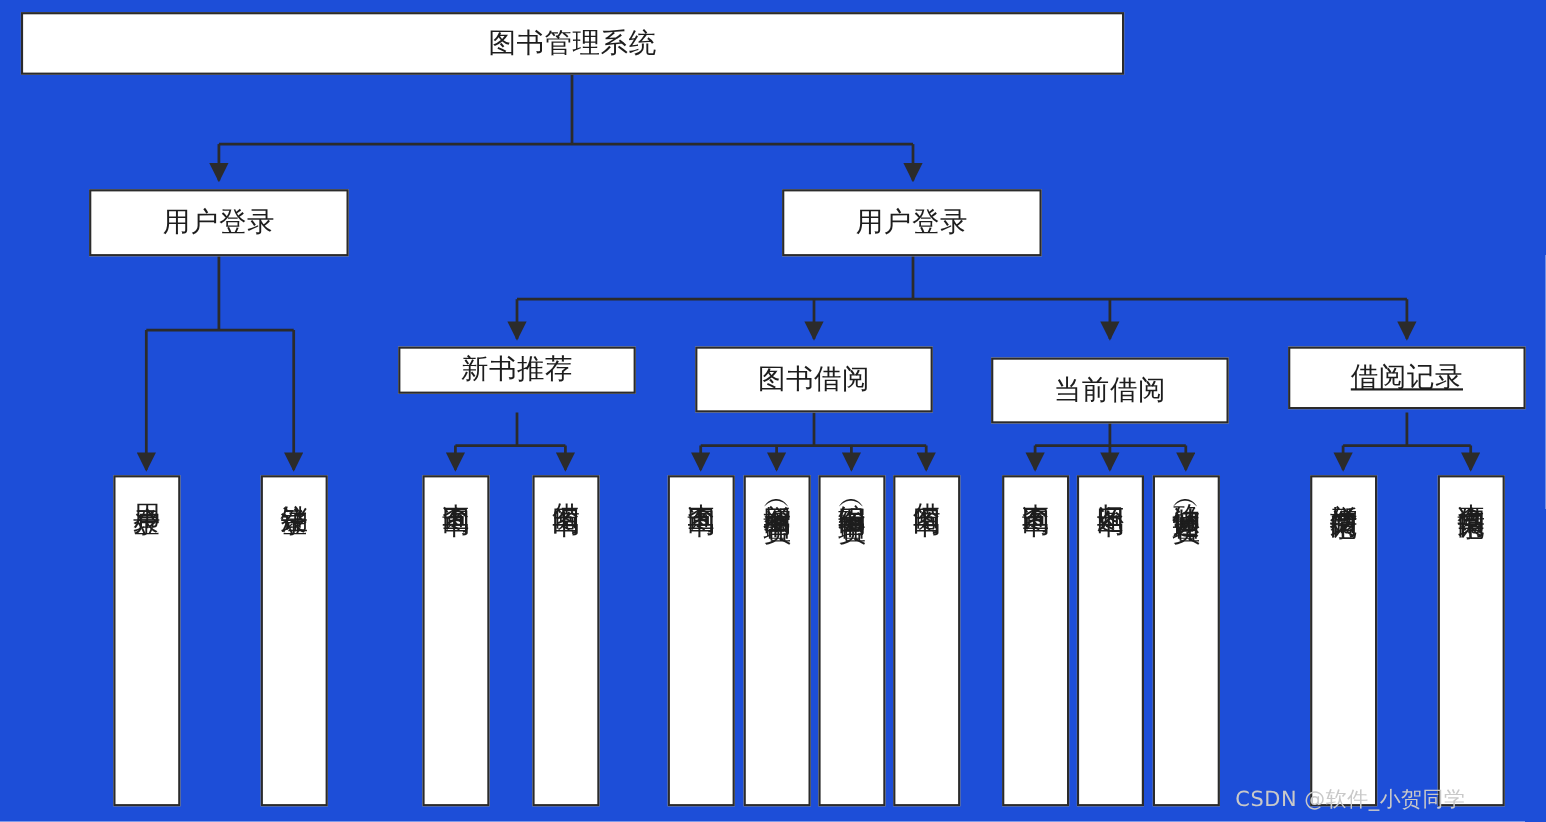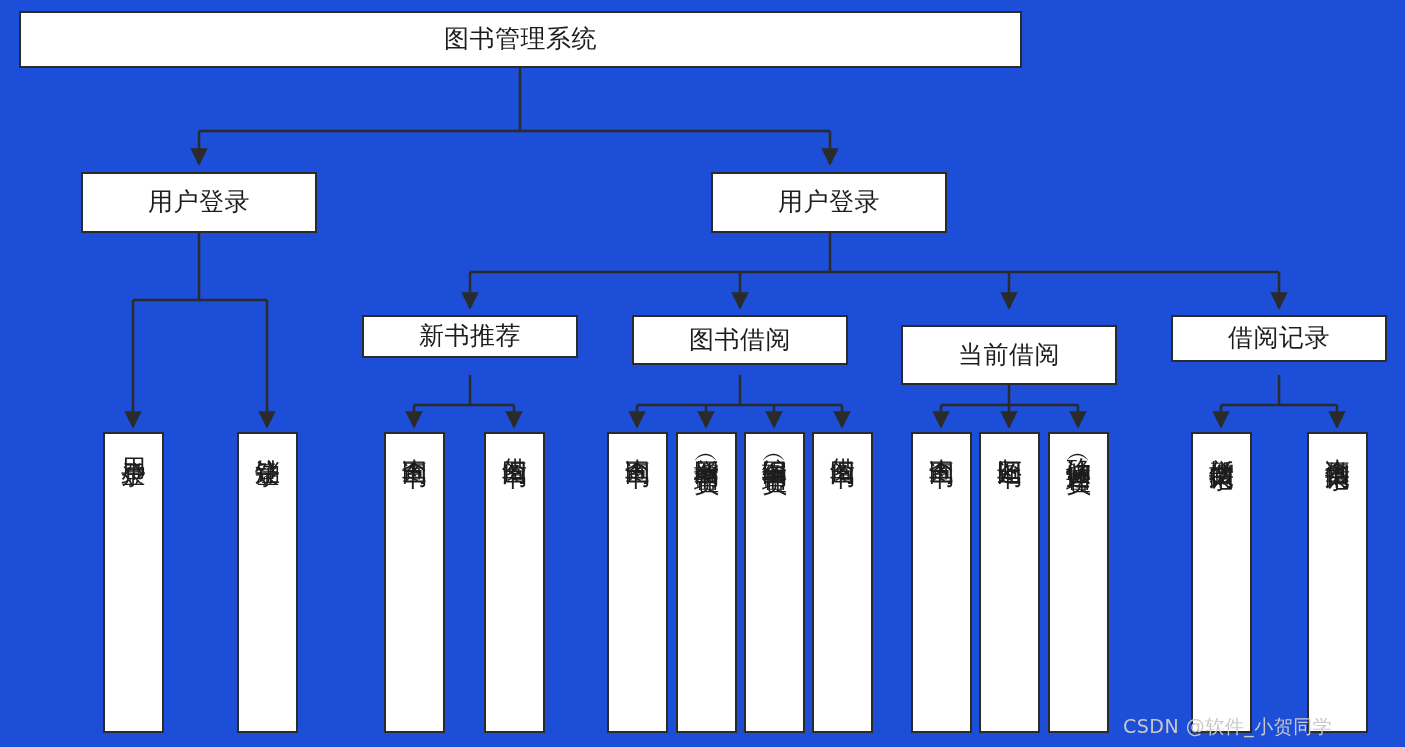--- a/index.html
+++ b/index.html
@@ -136,29 +136,29 @@
   </div>
 
   <div class="node h" style="left:711px; top:172px; width:236px; height:61px;">
     <span class="lbl">用户登录</span>
   </div>
 
   <div class="node h" style="left:362px; top:315px; width:216px; height:43px;">
     <span class="lbl">新书推荐</span>
   </div>
 
-  <div class="node h" style="left:632px; top:315px; width:216px; height:50px;">
+  <div class="node h" style="left:632px; top:315px; width:216px; height:60px;">
     <span class="lbl">图书借阅</span>
   </div>
 
   <div class="node h" style="left:901px; top:325px; width:216px; height:60px;">
     <span class="lbl">当前借阅</span>
   </div>
 
-  <div class="node h" style="left:1171px; top:315px; width:216px; height:47px;">
+  <div class="node h" style="left:1171px; top:315px; width:216px; height:57px;text-decoration:underline;">
     <span class="lbl">借阅记录</span>
   </div>
 
   <div class="node v" style="left:103px; top:432px; width:61px; height:301px;">
     <span class="lbl">用户登录</span>
   </div>
 
   <div class="node v" style="left:237px; top:432px; width:61px; height:301px;">
     <span class="lbl">注销登录</span>
   </div>

